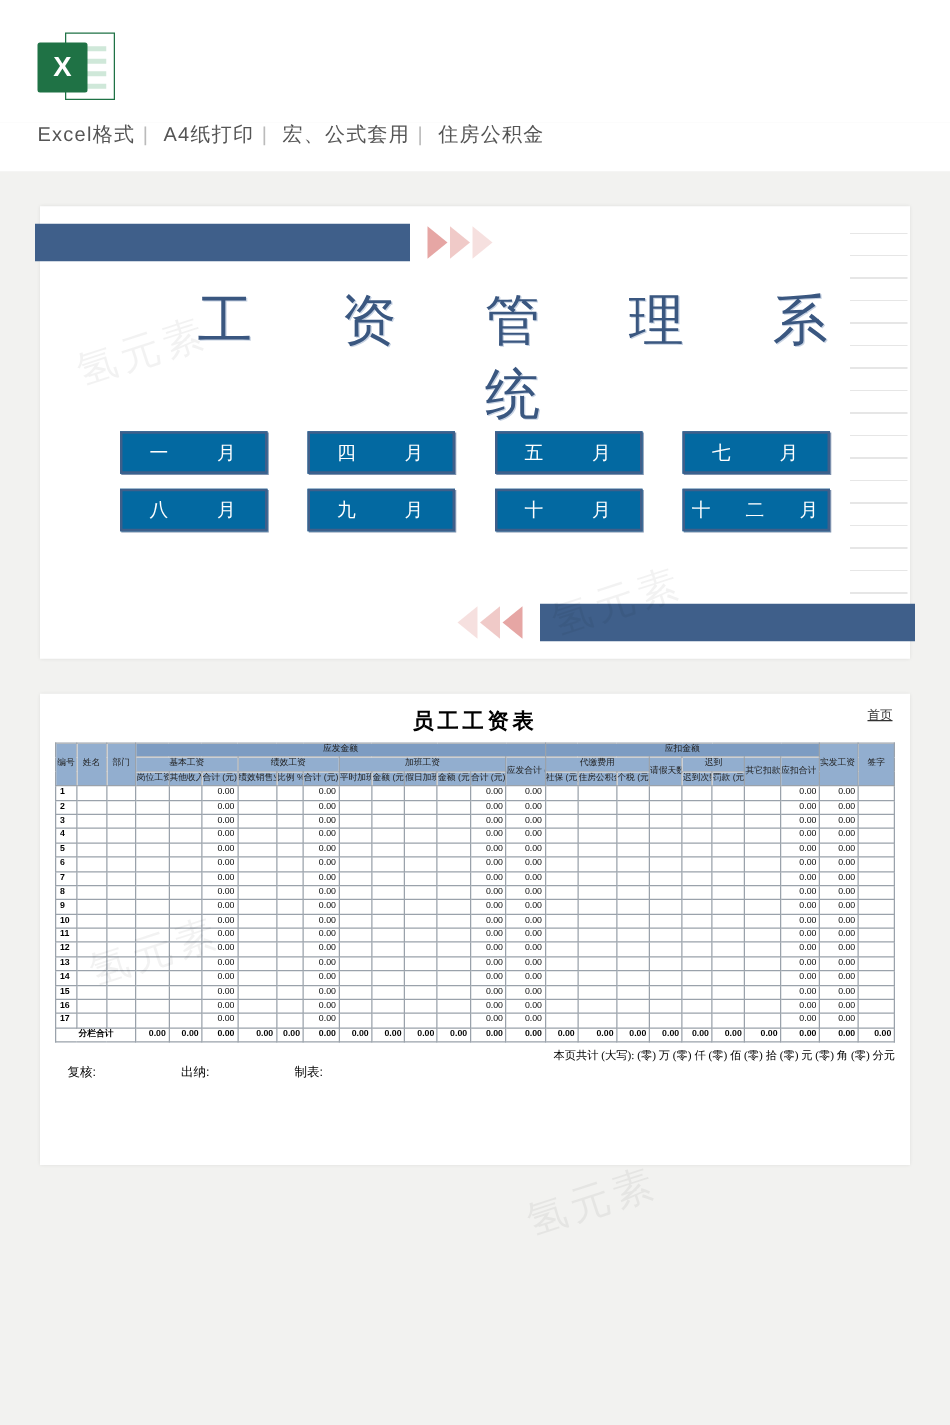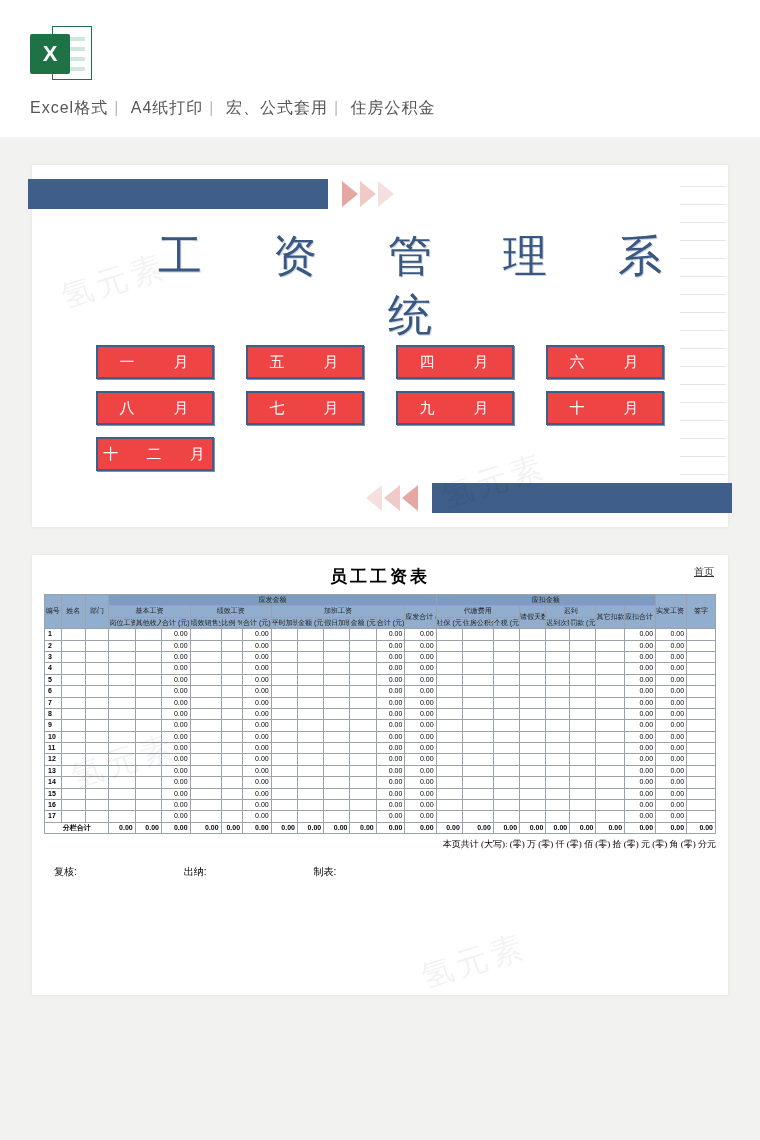--- a/index.html
+++ b/index.html
@@ -118,21 +118,21 @@
   }
   .month-grid {
     display: grid;
     grid-template-columns: repeat(4, 118px);
     grid-auto-rows: 34px;
     gap: 12px 32px;
     justify-content: center;
     margin-top: -8px;
   }
   .month-btn {
-    background: #ef4444;
+    background: #0369a1;
     color: #fff;
     font-size: 15px;
     letter-spacing: 12px;
     display: flex;
     align-items: center;
     justify-content: center;
     border: 2px solid #3f5f8a;
     box-shadow: 1px 1px 0 #7c90ad;
     cursor: pointer;
     white-space: nowrap;
@@ -142,21 +142,21 @@
     position: absolute;
     right: 2px; top: 4px; bottom: 4px;
     width: 46px;
     background: repeating-linear-gradient(
       to bottom, transparent 0 17px, #e6e6e6 17px 18px
     );
   }
 
   
   .panel.table {
-    height: 440px;
+    height: 377px;
     padding: 10px 12px 8px 12px;
     font-size: 8px;
   }
   .tbl-title {
     text-align: center;
     font-family: "SimSun", serif;
     font-size: 17px;
     font-weight: 700;
     letter-spacing: 3px;
     margin-bottom: 6px;
@@ -192,24 +192,23 @@
   table.salary td.val { text-align: right; padding-right: 2px; }
   table.salary td.idx { text-align: left; padding-left: 3px; font-weight: 600; }
   .total-row td { font-weight: 600; }
   .footer-line {
     margin-top: 4px;
     text-align: right;
     font-size: 9px;
     font-family: "SimSun", serif;
   }
   .sign-line {
-    margin-top: 14px;
     font-size: 10px;
     display: flex;
-    gap: 107px;
+    gap: 68px;
     padding-left: 10px;
   }
 
   .wm {
     position: absolute;
     color: rgba(0,0,0,.05);
     font-size: 32px;
     transform: rotate(-18deg);
     pointer-events: none;
     letter-spacing: 4px;
@@ -238,25 +237,24 @@
     <div class="chev"></div>
       <div class="chev fade1"></div>
       <div class="chev fade2"></div>
   </div>
   <div class="big-title">
     <span>工 资 管 理 系</span>
     <span class="line2">统</span>
   </div>
   <div class="month-grid" id="month-grid">
       <div class="month-btn">一　月</div>
+      <div class="month-btn">四　月</div>
       <div class="month-btn">五　月</div>
-      <div class="month-btn">四　月</div>
-      <div class="month-btn">六　月</div>
+      <div class="month-btn">七　月</div>
       <div class="month-btn">八　月</div>
-      <div class="month-btn">七　月</div>
       <div class="month-btn">九　月</div>
       <div class="month-btn">十　月</div>
       <div class="month-btn">十 二 月</div>
     </div>
   <div class="chev-row bottom">
     <div class="chev"></div>
       <div class="chev fade1"></div>
       <div class="chev fade2"></div>
   </div>
   <div class="bar-bottom"></div>

